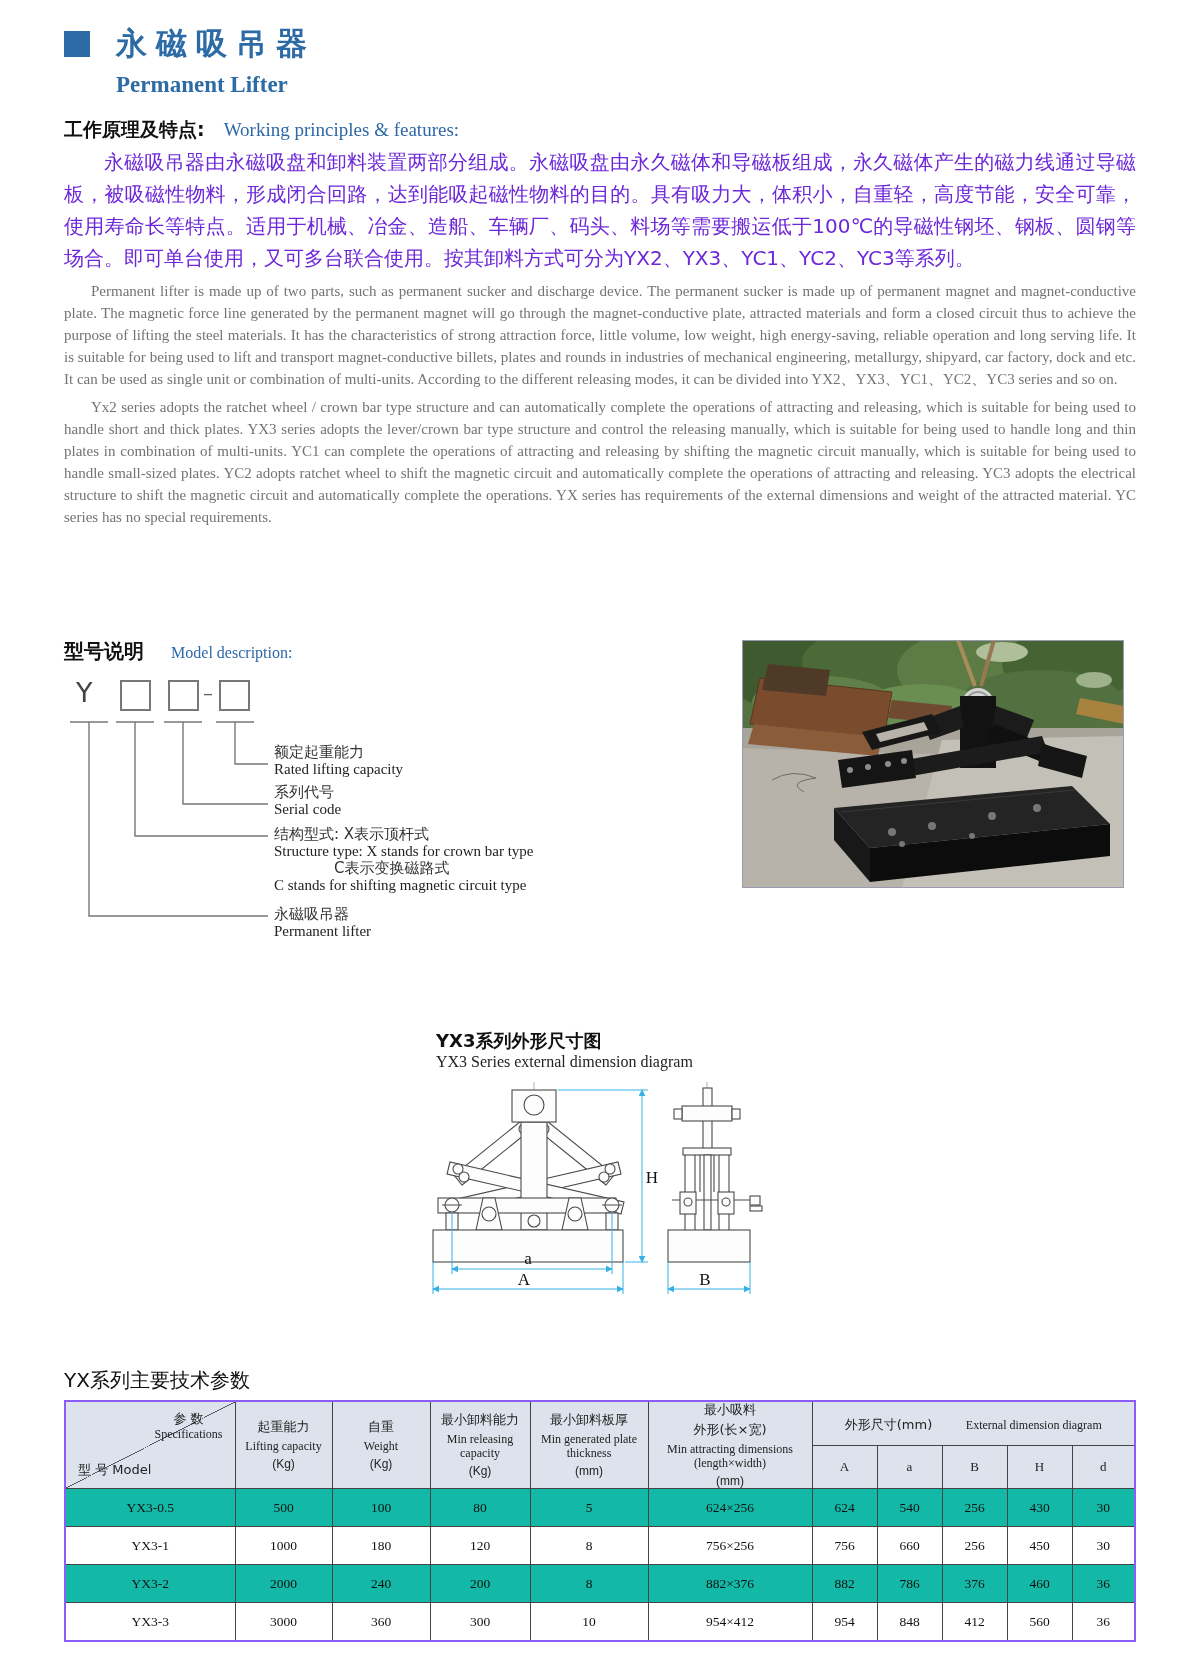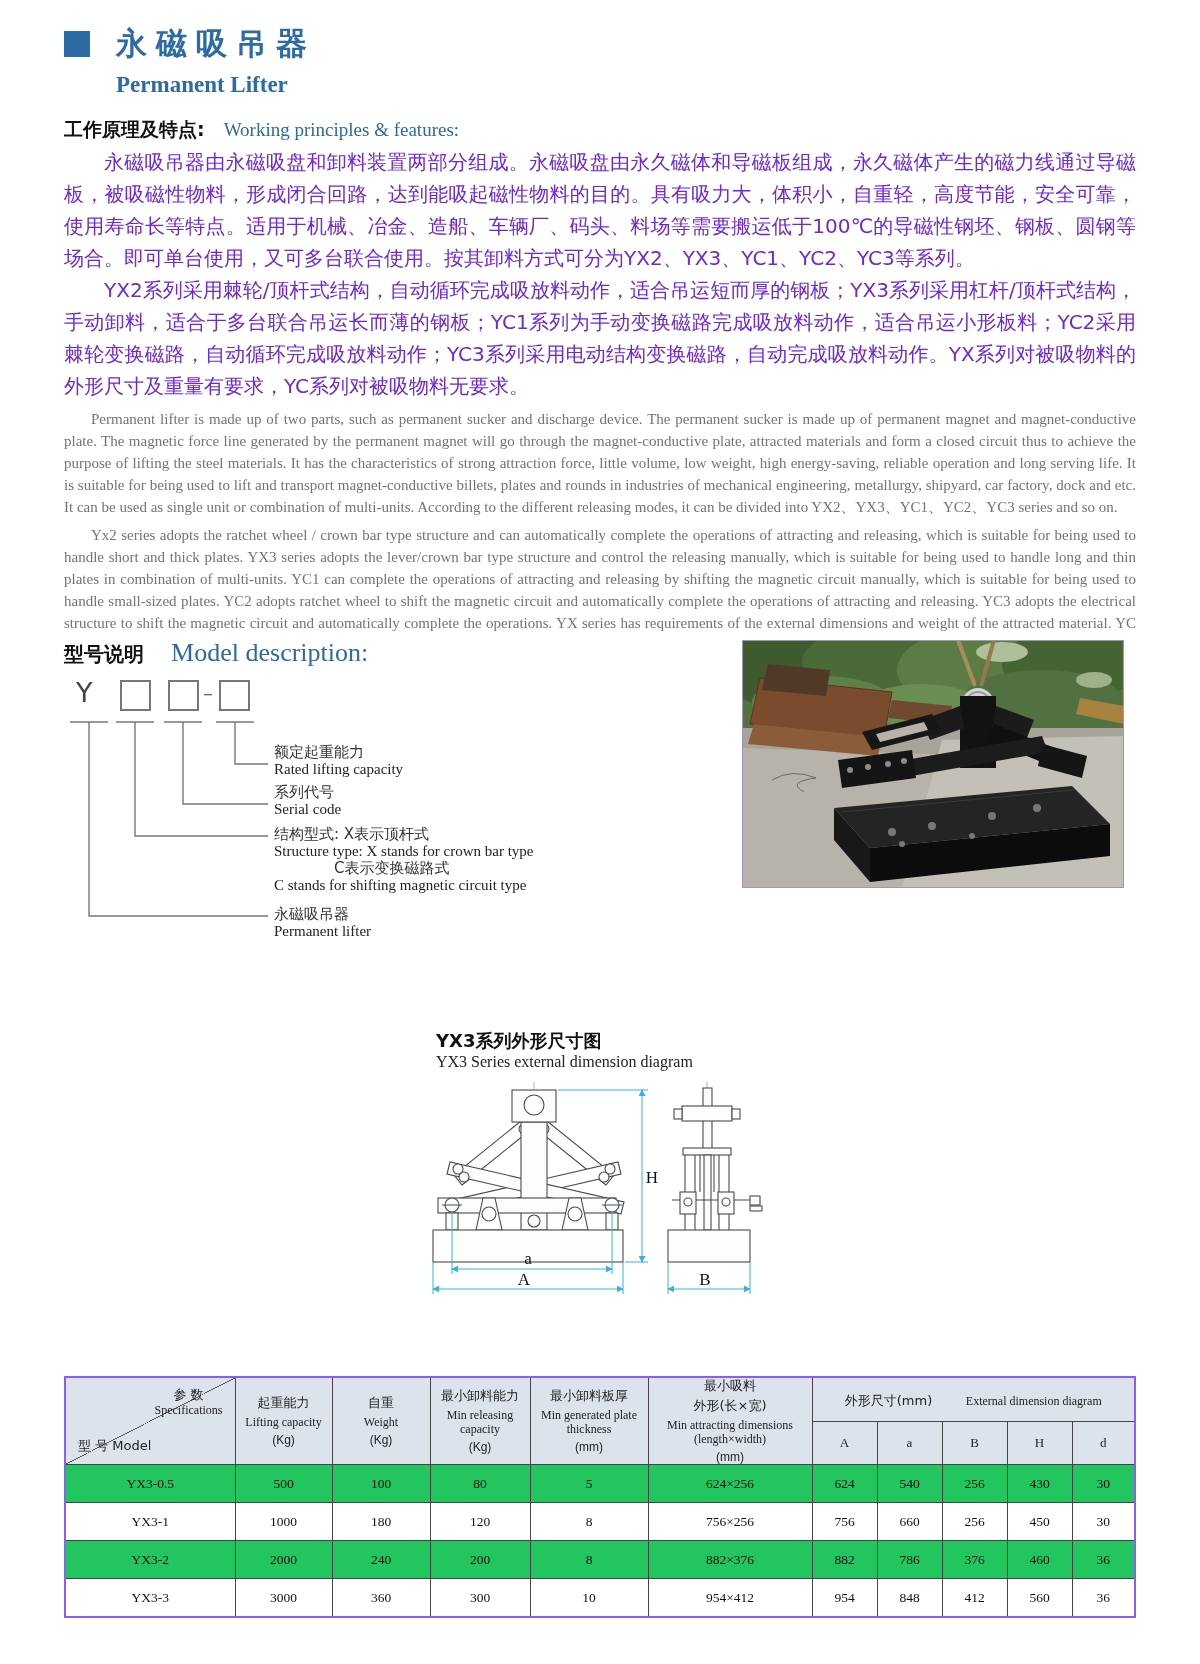--- a/index.html
+++ b/index.html
@@ -22,21 +22,21 @@
   
   .text-block{position:absolute;left:64px;top:146px;width:1072px;max-height:488px;overflow:hidden;}
   .zh-para{margin:0;font-size:20px;line-height:32px;text-align:justify;text-indent:2em;color:#6d28d9;}
   .en-para{margin:6px 0 0 0;font-family:"Liberation Serif",serif;font-size:15px;line-height:22px;
            text-align:justify;text-indent:1.8em;color:#737373;}
 
   
   .model-section{position:absolute;left:64px;top:638px;width:1072px;height:320px;}
   .model-head{position:absolute;left:0;top:0;white-space:nowrap;}
   .model-head .zh-head{font-size:20px;}
-  .model-head .en-head{font-size:26px;margin-left:22px;}
+  .model-head .en-head{font-size:16px;margin-left:22px;}
   .code-diagram{position:absolute;left:4px;top:38px;width:540px;height:278px;}
   .code-diagram svg{position:absolute;left:0;top:0;}
   .code-sym{position:absolute;top:2px;}
   .code-letter{left:8px;font-size:27px;color:#444;line-height:30px;}
   .code-box{width:27px;height:27px;border:2px solid #777;top:4px;}
   .code-dash{left:133px;top:2px;width:14px;text-align:center;font-size:20px;color:#666;line-height:30px;}
   .code-label{position:absolute;left:206px;color:#333;}
   .cl-zh{font-size:15px;line-height:17px;color:#333;}
   .cl-en{font-family:"Liberation Serif",serif;font-size:15px;line-height:17px;color:#222;}
   .cl-indent{padding-left:60px;}
@@ -51,21 +51,21 @@
   .yx3-svg{position:absolute;left:0;top:50px;}
 
   
   .spec-section{position:absolute;left:64px;top:1368px;width:1072px;}
   .spec-title-zh{font-size:20px;color:#111;line-height:24px;}
   .spec-title-en{font-family:"Liberation Serif",serif;font-size:19px;color:#2e68a8;line-height:23px;}
   table.spec{border-collapse:collapse;margin-top:8px;width:1070px;table-layout:fixed;
              border:2px solid #8b5cf6;}
   table.spec th,table.spec td{border:1px solid #444;padding:0;}
   .hdr{background:#dce3ec;}
-  .alt{background:#22c55e;}
+  .alt{background:#14b8a6;}
   .h-zh{font-size:13px;font-weight:normal;color:#222;line-height:16px;}
   .h-en{font-family:"Liberation Serif",serif;font-size:12px;font-weight:normal;color:#222;line-height:14px;}
   .h-unit{font-family:Liberation Sans, sans-serif;font-size:12px;font-weight:normal;color:#222;line-height:14px;}
   th.colhead{vertical-align:middle;text-align:center;}
   th.colhead .h-zh{margin-bottom:4px;}
   th.colhead .h-unit{margin-top:4px;}
   .corner{position:relative;height:85px;background:#dce3ec;
     background-image:linear-gradient(to bottom right,transparent 49.7%,#556 49.7%,#556 50.25%,transparent 50.25%);}
   .corner .c-param{position:absolute;top:9px;right:12px;text-align:center;}
   .corner .c-model{position:absolute;bottom:9px;left:12px;font-size:13px;color:#222;}
@@ -87,21 +87,20 @@
     <div class="title-en">Permanent Lifter</div>
   </div>
 
   <div class="sec-head">
     <span class="zh-head">工作原理及特点:</span>
     <span class="en-head">Working principles &amp; features:</span>
   </div>
 
   <div class="text-block">
     <p class="zh-para">永磁吸吊器由永磁吸盘和卸料装置两部分组成。永磁吸盘由永久磁体和导磁板组成，永久磁体产生的磁力线通过导磁板，被吸磁性物料，形成闭合回路，达到能吸起磁性物料的目的。具有吸力大，体积小，自重轻，高度节能，安全可靠，使用寿命长等特点。适用于机械、冶金、造船、车辆厂、码头、料场等需要搬运低于100℃的导磁性钢坯、钢板、圆钢等场合。即可单台使用，又可多台联合使用。按其卸料方式可分为YX2、YX3、YC1、YC2、YC3等系列。</p>
-    <p class="zh-para">YX2系列采用棘轮/顶杆式结构，自动循环完成吸放料动作，适合吊运短而厚的钢板；YX3系列采用杠杆/顶杆式结构，手动卸料，适合于多台联合吊运长而薄的钢板；YC1系列为手动变换磁路完成吸放料动作，适合吊运小形板料；YC2采用棘轮变换磁路，自动循环完成吸放料动作；YC3系列采用电动结构变换磁路，自动完成吸放料动作。YX系列对被吸物料的外形尺寸及重量有要求，YC系列对被吸物料无要求。</p>
     <p class="en-para">Permanent lifter is made up of two parts, such as permanent sucker and discharge device. The permanent sucker is made up of permanent magnet and magnet-conductive plate. The magnetic force line generated by the permanent magnet will go through the magnet-conductive plate, attracted materials and form a closed circuit thus to achieve the purpose of lifting the steel materials. It has the characteristics of strong attraction force, little volume, low weight, high energy-saving, reliable operation and long serving life. It is suitable for being used to lift and transport magnet-conductive billets, plates and rounds in industries of mechanical engineering, metallurgy, shipyard, car factory, dock and etc. It can be used as single unit or combination of multi-units. According to the different releasing modes, it can be divided into YX2、YX3、YC1、YC2、YC3 series and so on.</p>
     <p class="en-para">Yx2 series adopts the ratchet wheel / crown bar type structure and can automatically complete the operations of attracting and releasing, which is suitable for being used to handle short and thick plates. YX3 series adopts the lever/crown bar type structure and control the releasing manually, which is suitable for being used to handle long and thin plates in combination of multi-units. YC1 can complete the operations of attracting and releasing by shifting the magnetic circuit manually, which is suitable for being used to handle small-sized plates. YC2 adopts ratchet wheel to shift the magnetic circuit and automatically complete the operations of attracting and releasing. YC3 adopts the electrical structure to shift the magnetic circuit and automatically complete the operations. YX series has requirements of the external dimensions and weight of the attracted material. YC series has no special requirements.</p>
   </div>
 
   <div class="model-section">
     <div class="model-head">
       <span class="zh-head">型号说明</span>
       <span class="en-head">Model description:</span>
     </div>
 
@@ -284,20 +283,21 @@
       <g font-family="Liberation Serif, serif" font-size="17" fill="#111" text-anchor="middle">
         <text x="254" y="103">H</text>
         <text x="130" y="184">a</text>
         <text x="126" y="205">A</text>
         <text x="307" y="205">B</text>
       </g>
     </svg>
   </div>
 
   <div class="spec-section">
+    <div class="spec-title-zh">YX系列主要技术参数</div>
 
     <table class="spec">
       <colgroup>
         <col style="width:170px">
           <col style="width:97px">
           <col style="width:98px">
           <col style="width:100px">
         <col style="width:118px">
           <col style="width:164px">
         <col style="width:65px">

